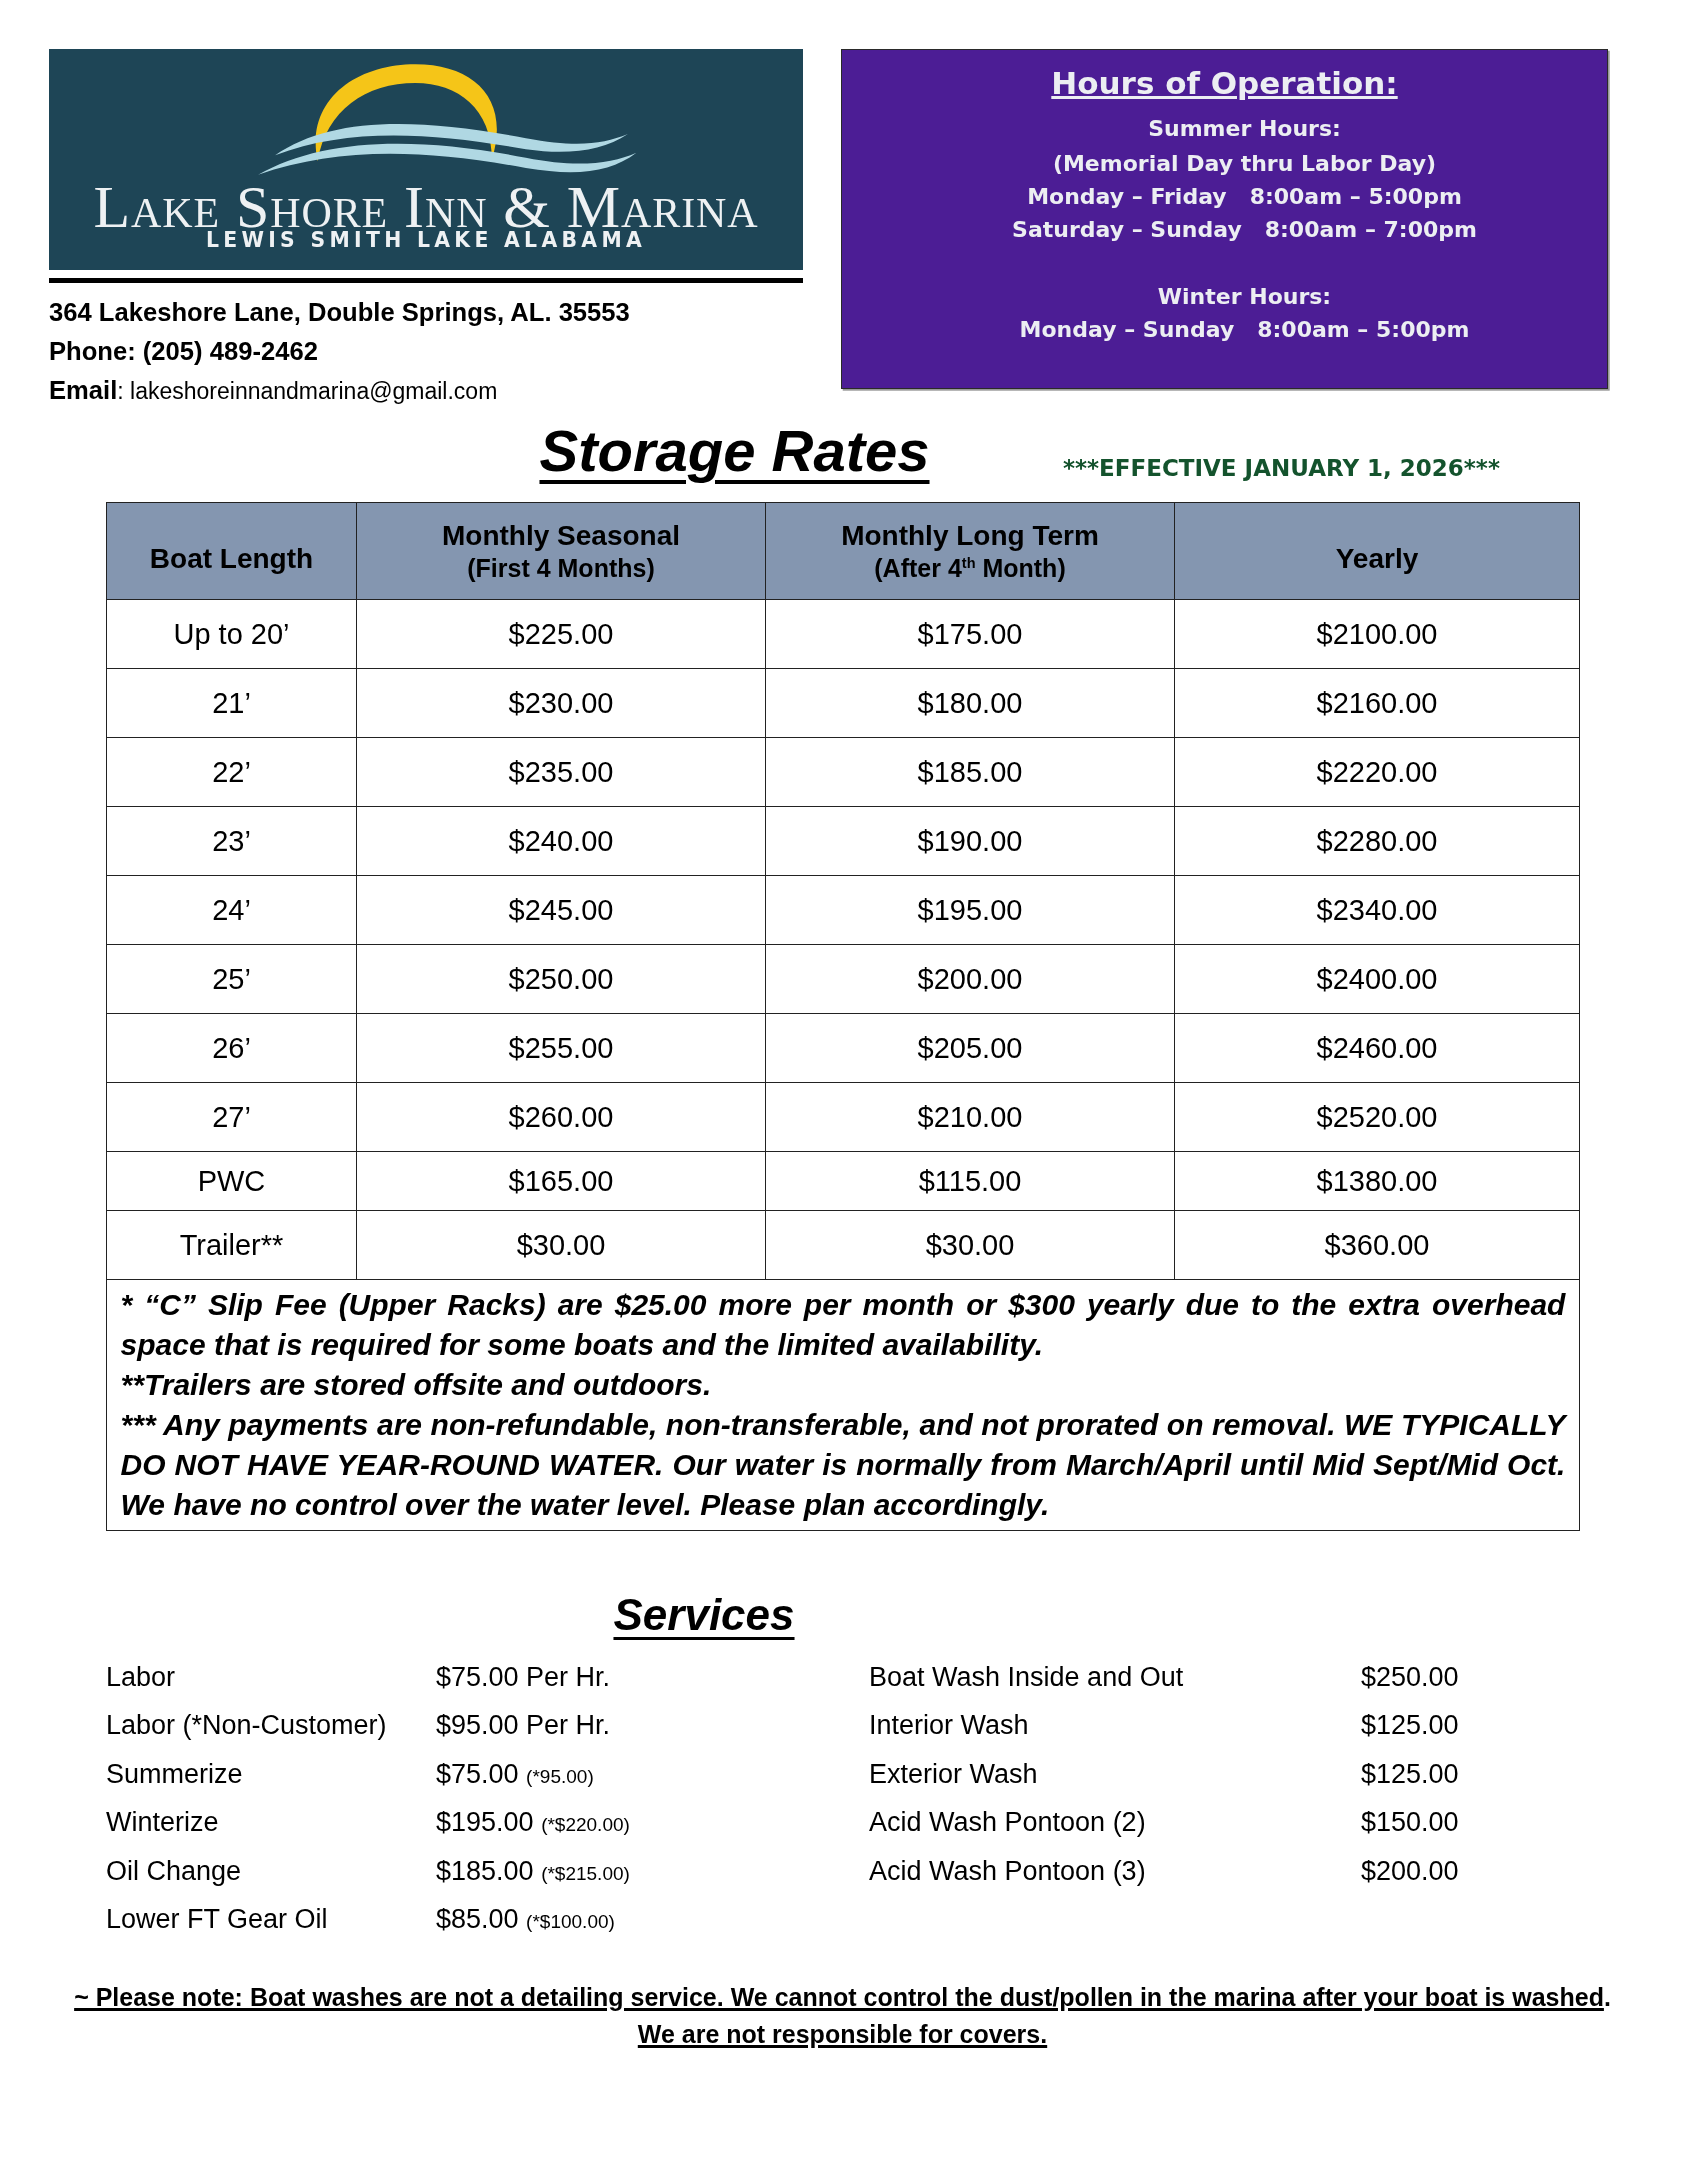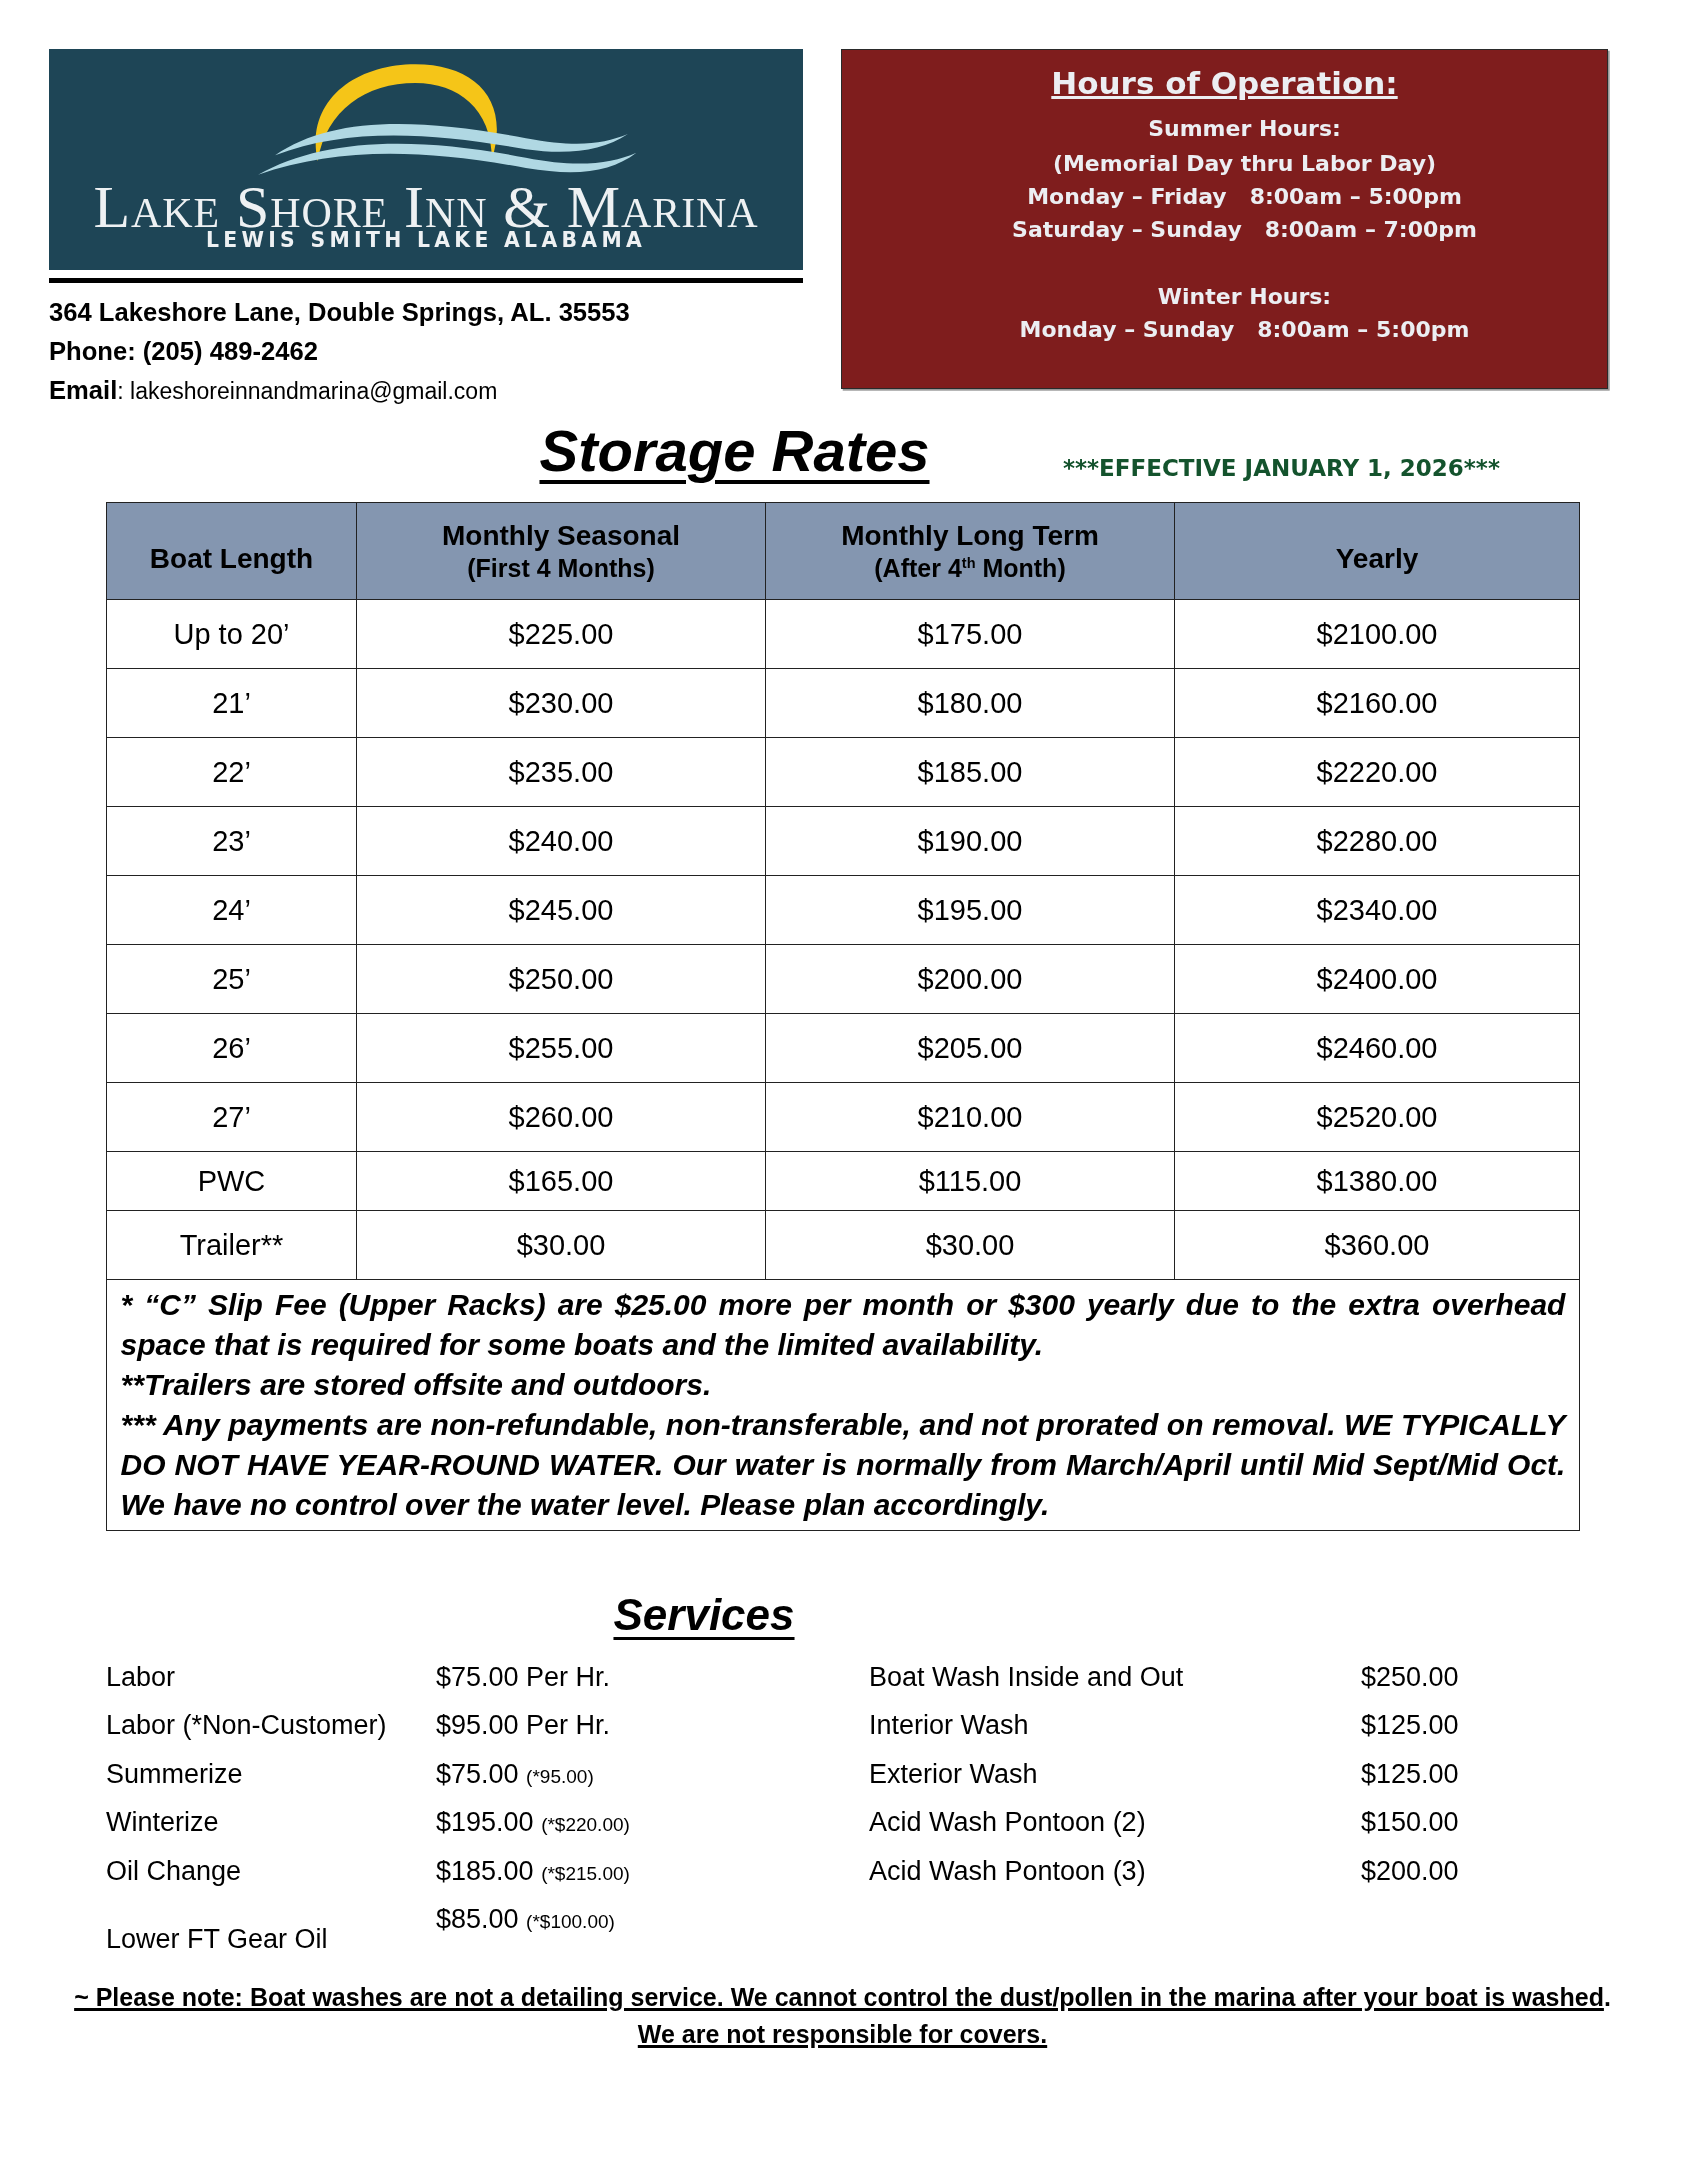--- a/index.html
+++ b/index.html
@@ -15,21 +15,21 @@
     font-variant:small-caps; line-height:1; }
   .logo-sub { position:absolute; left:0; width:754px; top:181px; text-align:center;
     font-family:"DejaVu Sans", sans-serif; color:#eef1f3; font-size:20.4px; font-weight:bold;
     letter-spacing:4.3px; line-height:1; }
   #logo-rule { left:49px; top:278px; width:754px; height:5.1px; background:#000; }
 
   .contact { left:49px; font-size:25.6px; font-weight:bold; line-height:1; white-space:nowrap; }
   .contact .email-val { font-weight:normal; font-size:23px; }
 
   
-  #hours { left:841px; top:49px; width:765px; height:338px; background:#7f1d1d;
+  #hours { left:841px; top:49px; width:765px; height:338px; background:#4c1d95;
     border:1.7px solid #2a2a2a; box-shadow:1.7px 1.7px 0 #999; color:#eceef2; text-align:center;
     font-family:"DejaVu Sans", sans-serif; font-weight:bold; }
   #hours .h-title { position:absolute; left:0; right:0; top:15.3px; font-size:31px; text-decoration:underline; }
   #hours .h-line { position:absolute; left:0; right:0; font-size:22px; white-space:pre;margin-left:40px; }
 
   
   #storage-title { left:0; width:1469px; top:422px; text-align:center; font-size:58px;
     font-weight:bold; font-style:italic; text-decoration:underline; text-decoration-thickness:4.3px;
     text-underline-offset:8.5px; line-height:1; }
   #effective { left:1063px; top:455px; font-size:23px; font-weight:bold; color:#14532d;
@@ -198,21 +198,21 @@
 
   <div class="abs svc" style="left:106px; top:1761px;">Summerize</div>
   <div class="abs svc" style="left:436px; top:1761px;"><span>$75.00</span> <span class="small">(*95.00)</span></div>
 
   <div class="abs svc" style="left:106px; top:1809px;">Winterize</div>
   <div class="abs svc" style="left:436px; top:1809px;"><span>$195.00</span> <span class="small">(*$220.00)</span></div>
 
   <div class="abs svc" style="left:106px; top:1858px;">Oil Change</div>
   <div class="abs svc" style="left:436px; top:1858px;"><span>$185.00</span> <span class="small">(*$215.00)</span></div>
 
-  <div class="abs svc" style="left:106px; top:1906px;margin-top:20px;">Lower FT Gear Oil</div>
+  <div class="abs svc" style="left:106px; top:1906px;">Lower FT Gear Oil</div>
   <div class="abs svc" style="left:436px; top:1906px;"><span>$85.00</span> <span class="small">(*$100.00)</span></div>
 </div>
 
 <div>
   <div class="abs svc" style="left:869px; top:1664px;">Boat Wash Inside and Out</div>
   <div class="abs svc" style="left:1361px; top:1664px;">$250.00</div>
 
   <div class="abs svc" style="left:869px; top:1712px;">Interior Wash</div>
   <div class="abs svc" style="left:1361px; top:1712px;">$125.00</div>
 

